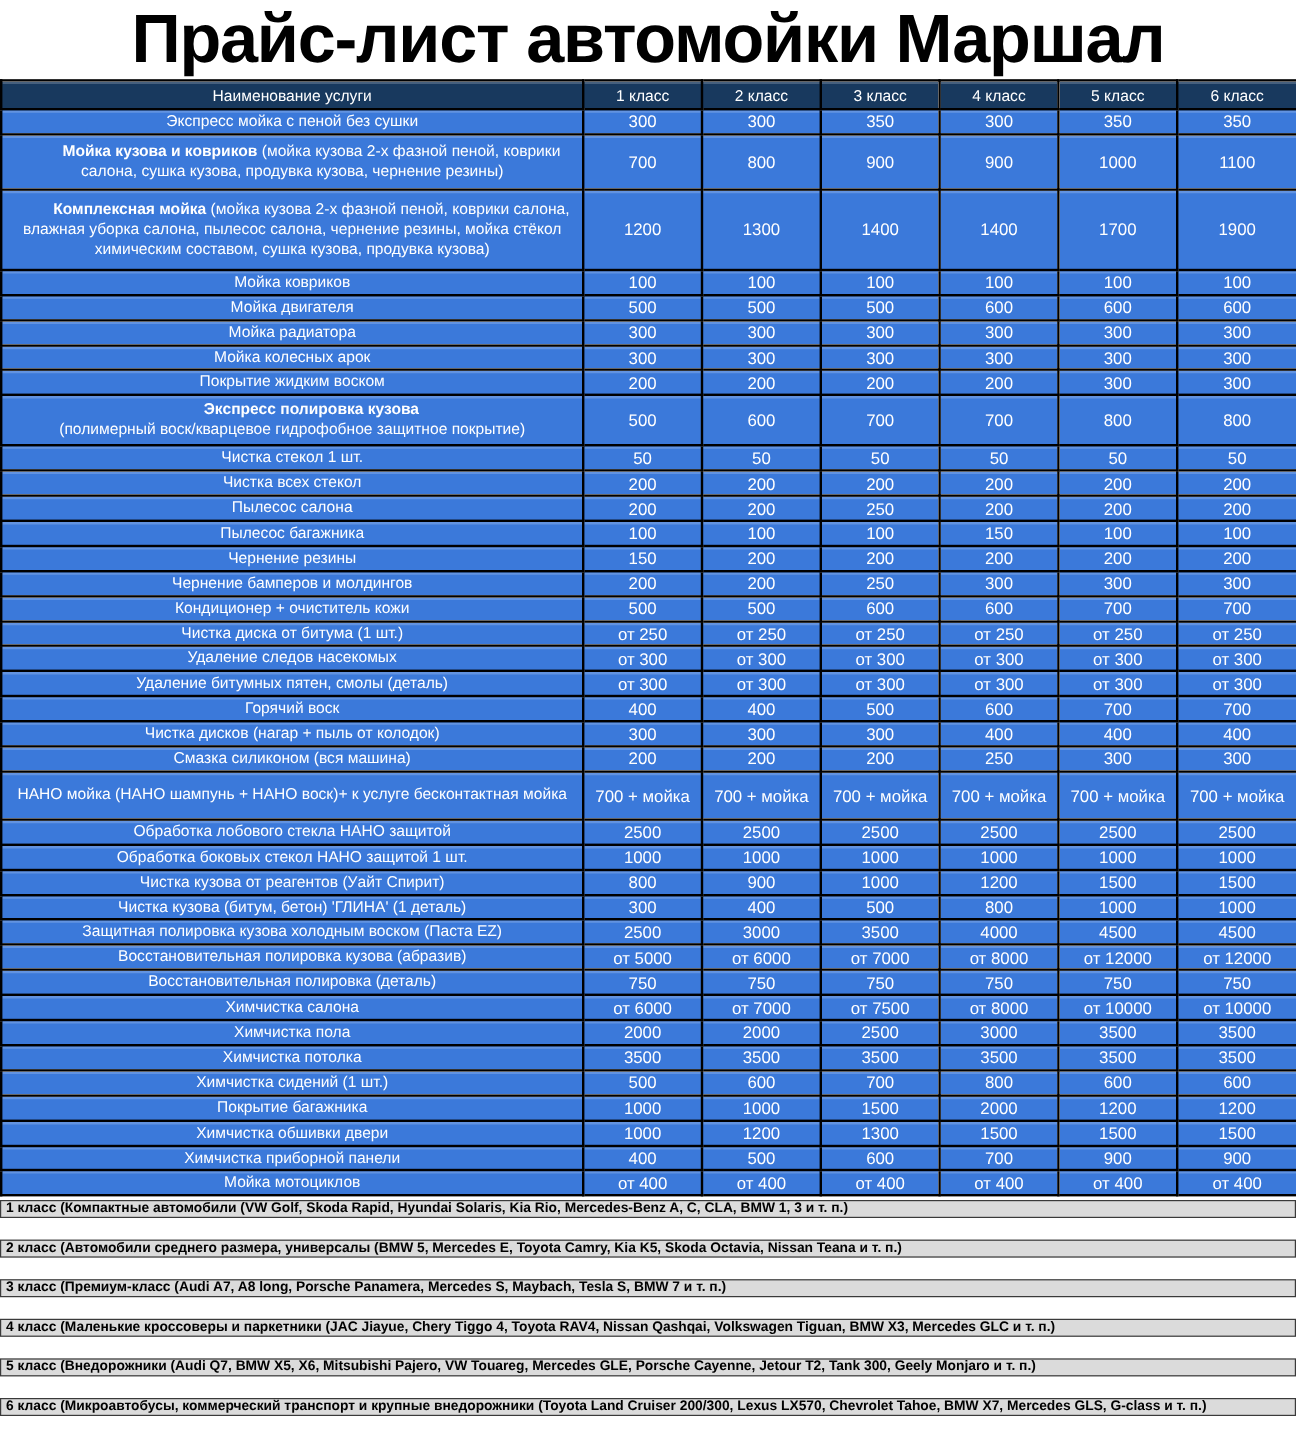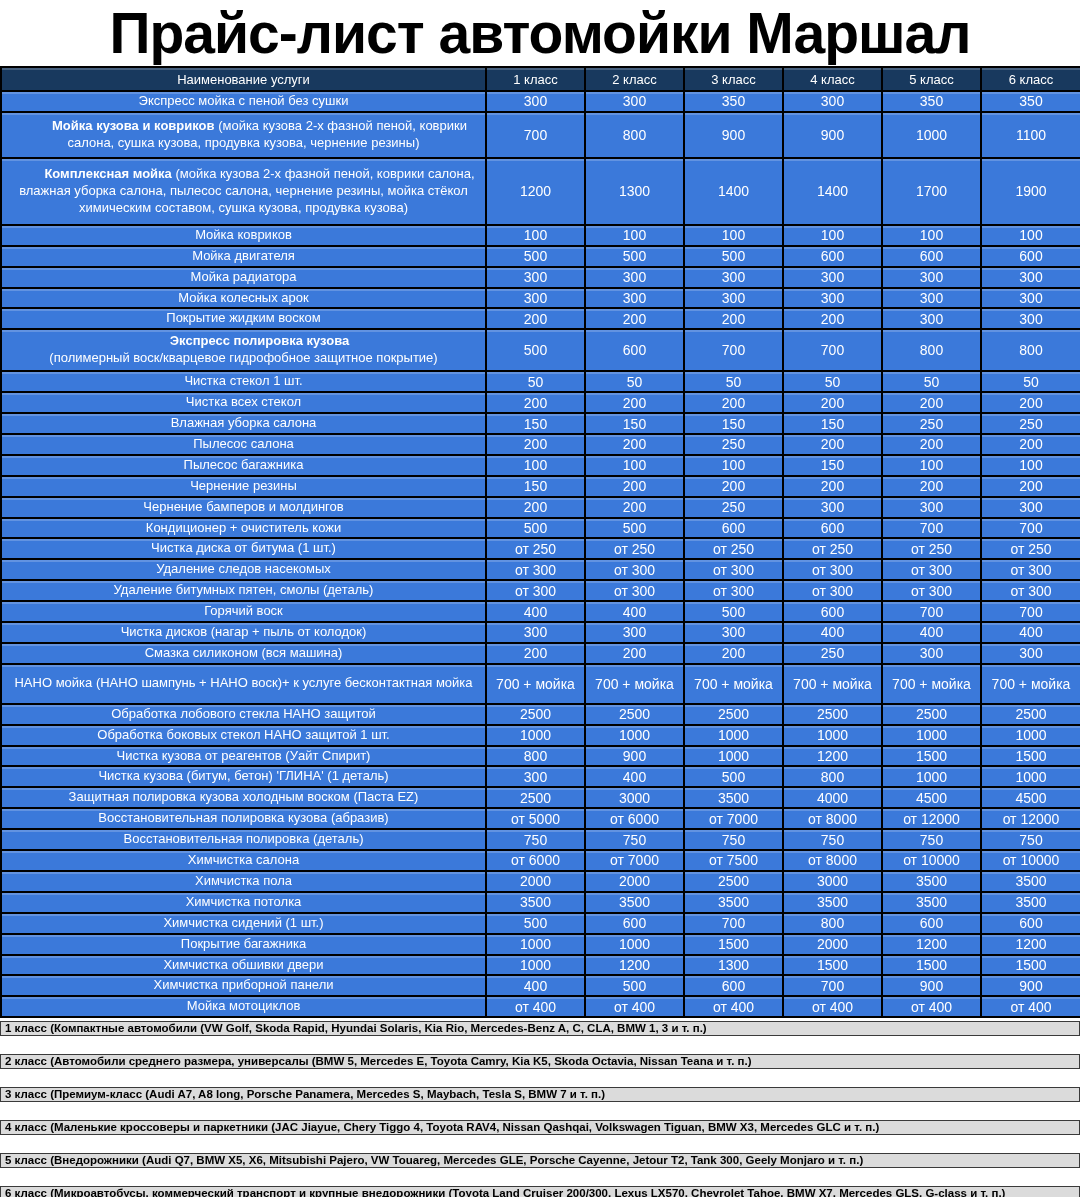--- a/index.html
+++ b/index.html
@@ -174,29 +174,20 @@
         <tr>
           <td class="name">Чистка всех стекол</td>
           <td class="price">200</td>
           <td class="price">200</td>
           <td class="price">200</td>
           <td class="price">200</td>
           <td class="price">200</td>
           <td class="price">200</td>
         </tr>
         <tr>
-          <td class="name">Влажная уборка салона</td>
-          <td class="price">150</td>
-          <td class="price">150</td>
-          <td class="price">150</td>
-          <td class="price">150</td>
-          <td class="price">250</td>
-          <td class="price">250</td>
-        </tr>
-        <tr>
           <td class="name">Пылесос салона</td>
           <td class="price">200</td>
           <td class="price">200</td>
           <td class="price">250</td>
           <td class="price">200</td>
           <td class="price">200</td>
           <td class="price">200</td>
         </tr>
         <tr>
           <td class="name">Пылесос багажника</td>

